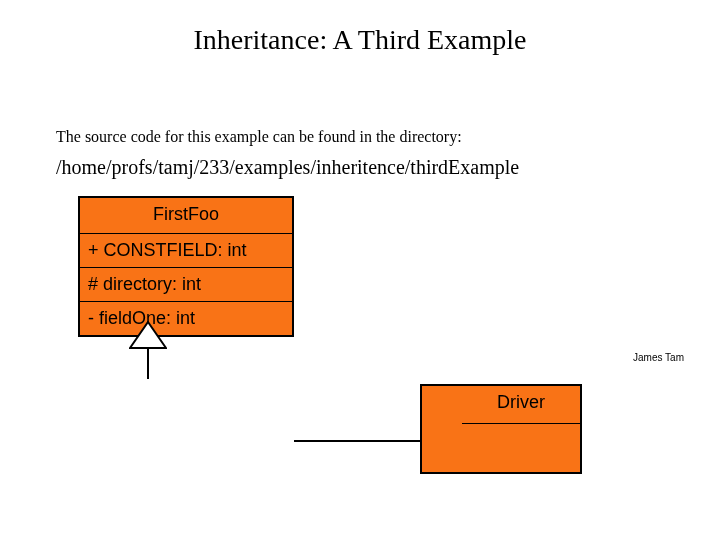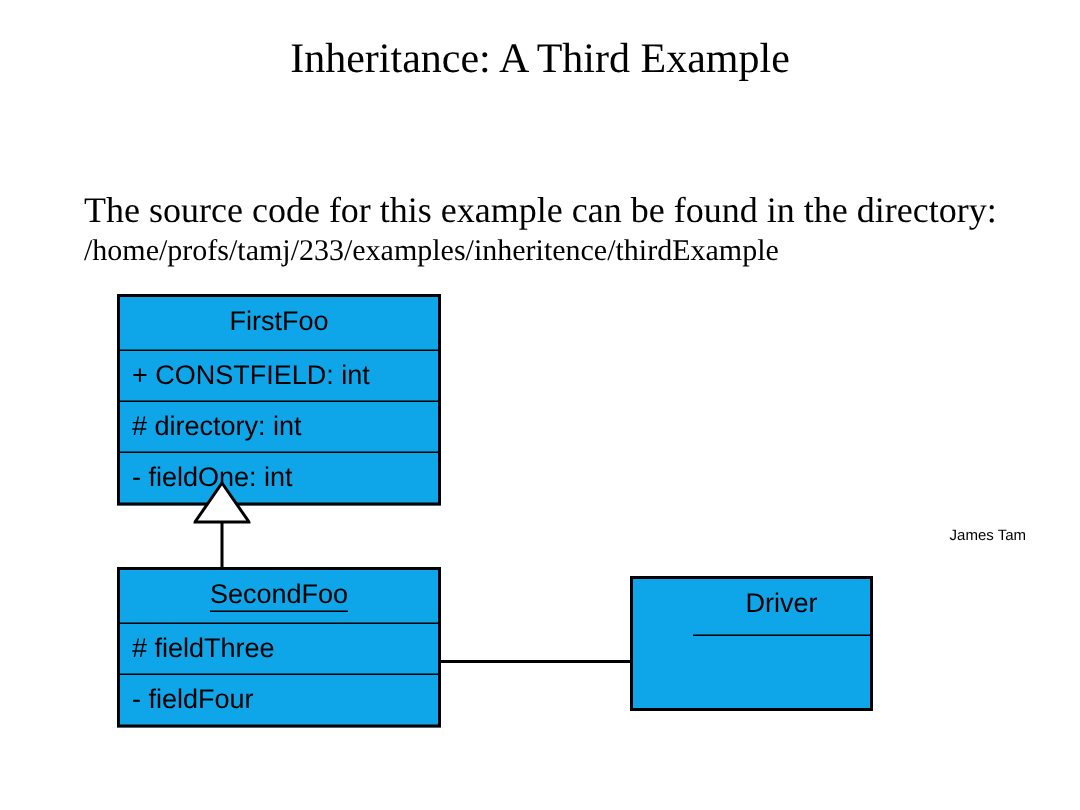--- a/index.html
+++ b/index.html
@@ -16,32 +16,32 @@
   }
   .title {
     position: absolute;
     top: 24px; left: 0; width: 100%;
     text-align: center;
     font-size: 28px;
   }
   .intro1 {
     position: absolute;
     top: 128px; left: 56px;
-    font-size: 24px;
+    font-size: 16px;
   }
   .intro2 {
     position: absolute;
     top: 156px; left: 56px;
     font-size: 20px;
     text-align: right;
   }
   .uml {
     position: absolute;
     border: 2px solid #000;
-    background: #0ea5e9;
+    background: #f97316;
   }
   .uml .name {
     font-family: Arial, Helvetica, sans-serif;
     font-size: 18px;
     text-align: center;
     padding: 6px 4px 8px 4px;
   }
   .uml .name.underlined span {
     border-bottom: 1px solid #000;
     padding-bottom: 1px;
@@ -107,29 +107,20 @@
     <div class="row"># directory: int</div>
     <div class="divider"></div>
     <div class="row">- fieldOne: int</div>
   </div>
 
   <svg class="arrowhead" style="top:321px; left:129px;" width="38" height="58">
     <polygon points="19,1 37,27 1,27" fill="#fff" stroke="#000" stroke-width="2"></polygon>
     <line x1="19" y1="27" x2="19" y2="58" stroke="#000" stroke-width="2"></line>
   </svg>
 
-  <div id="secondfoo" class="uml">
-    <div class="name underlined">
-      <span>SecondFoo</span>
-    </div>
-    <div class="divider"></div>
-    <div class="row"># fieldThree</div>
-    <div class="divider"></div>
-    <div class="row">- fieldFour</div>
-  </div>
 
   <div id="driver" class="uml">
     <div class="name">Driver</div>
     <div class="divider"></div>
     <div class="body"></div>
   </div>
 
   <div class="assoc-line" style="top:440px; left:294px; width:126px; height:2px;"></div>
 
   <div class="footer-right">James Tam</div>

